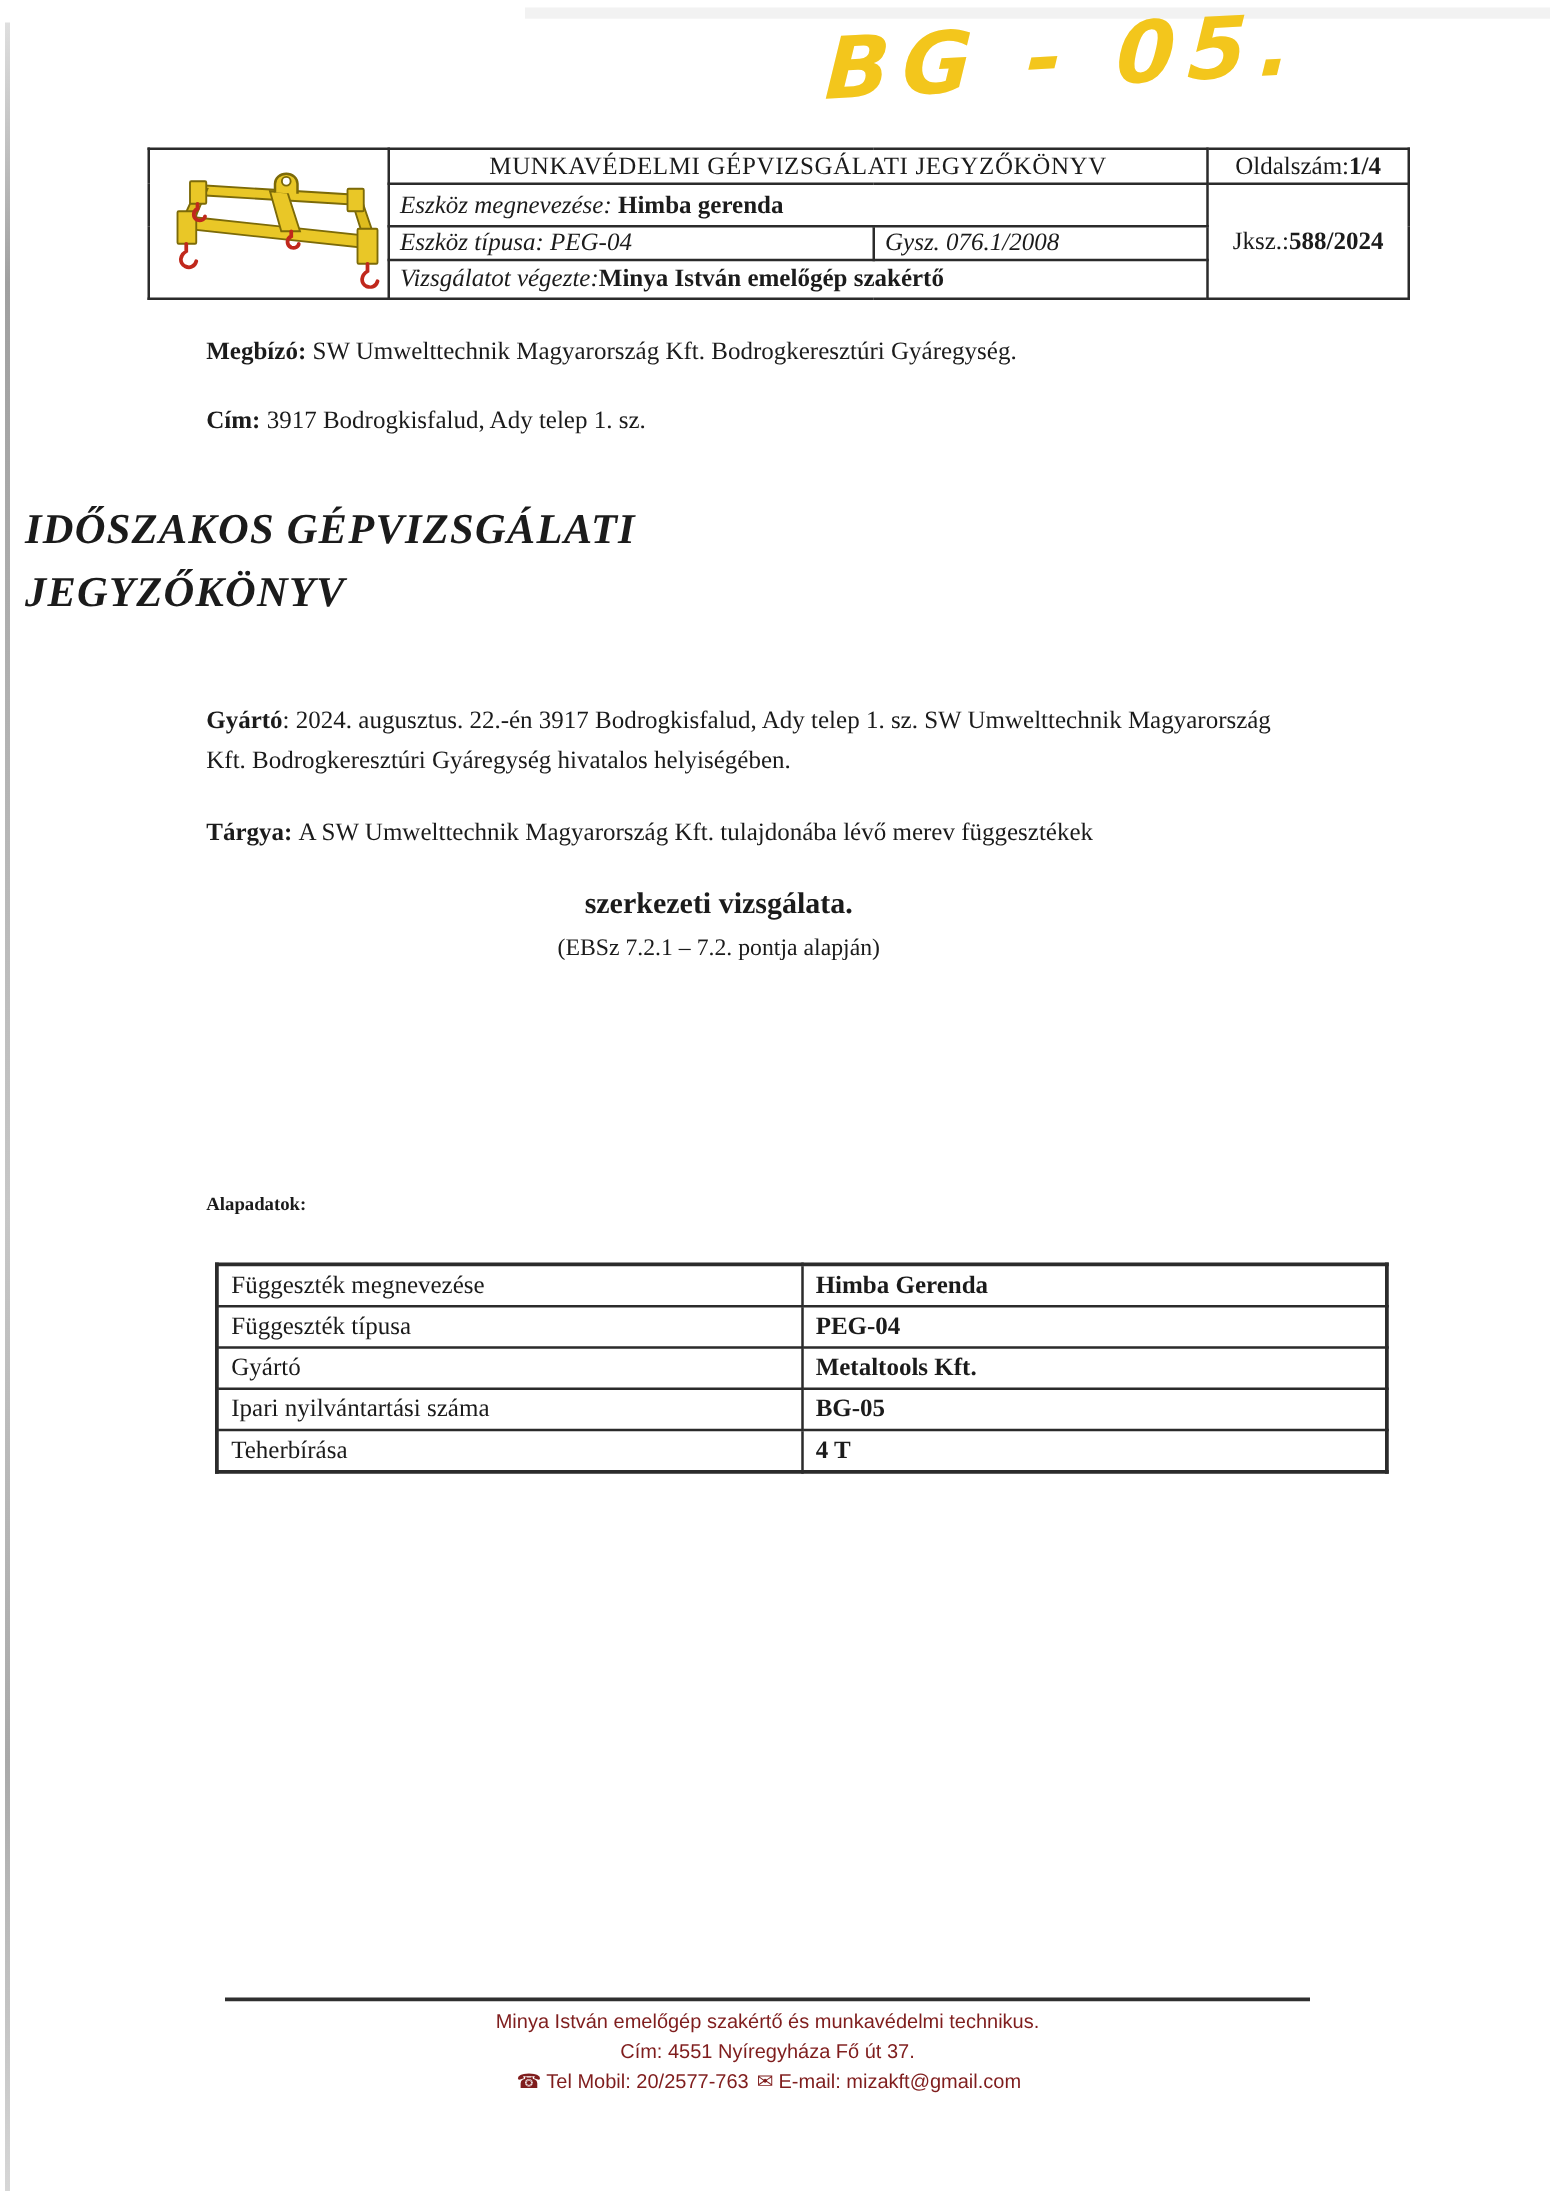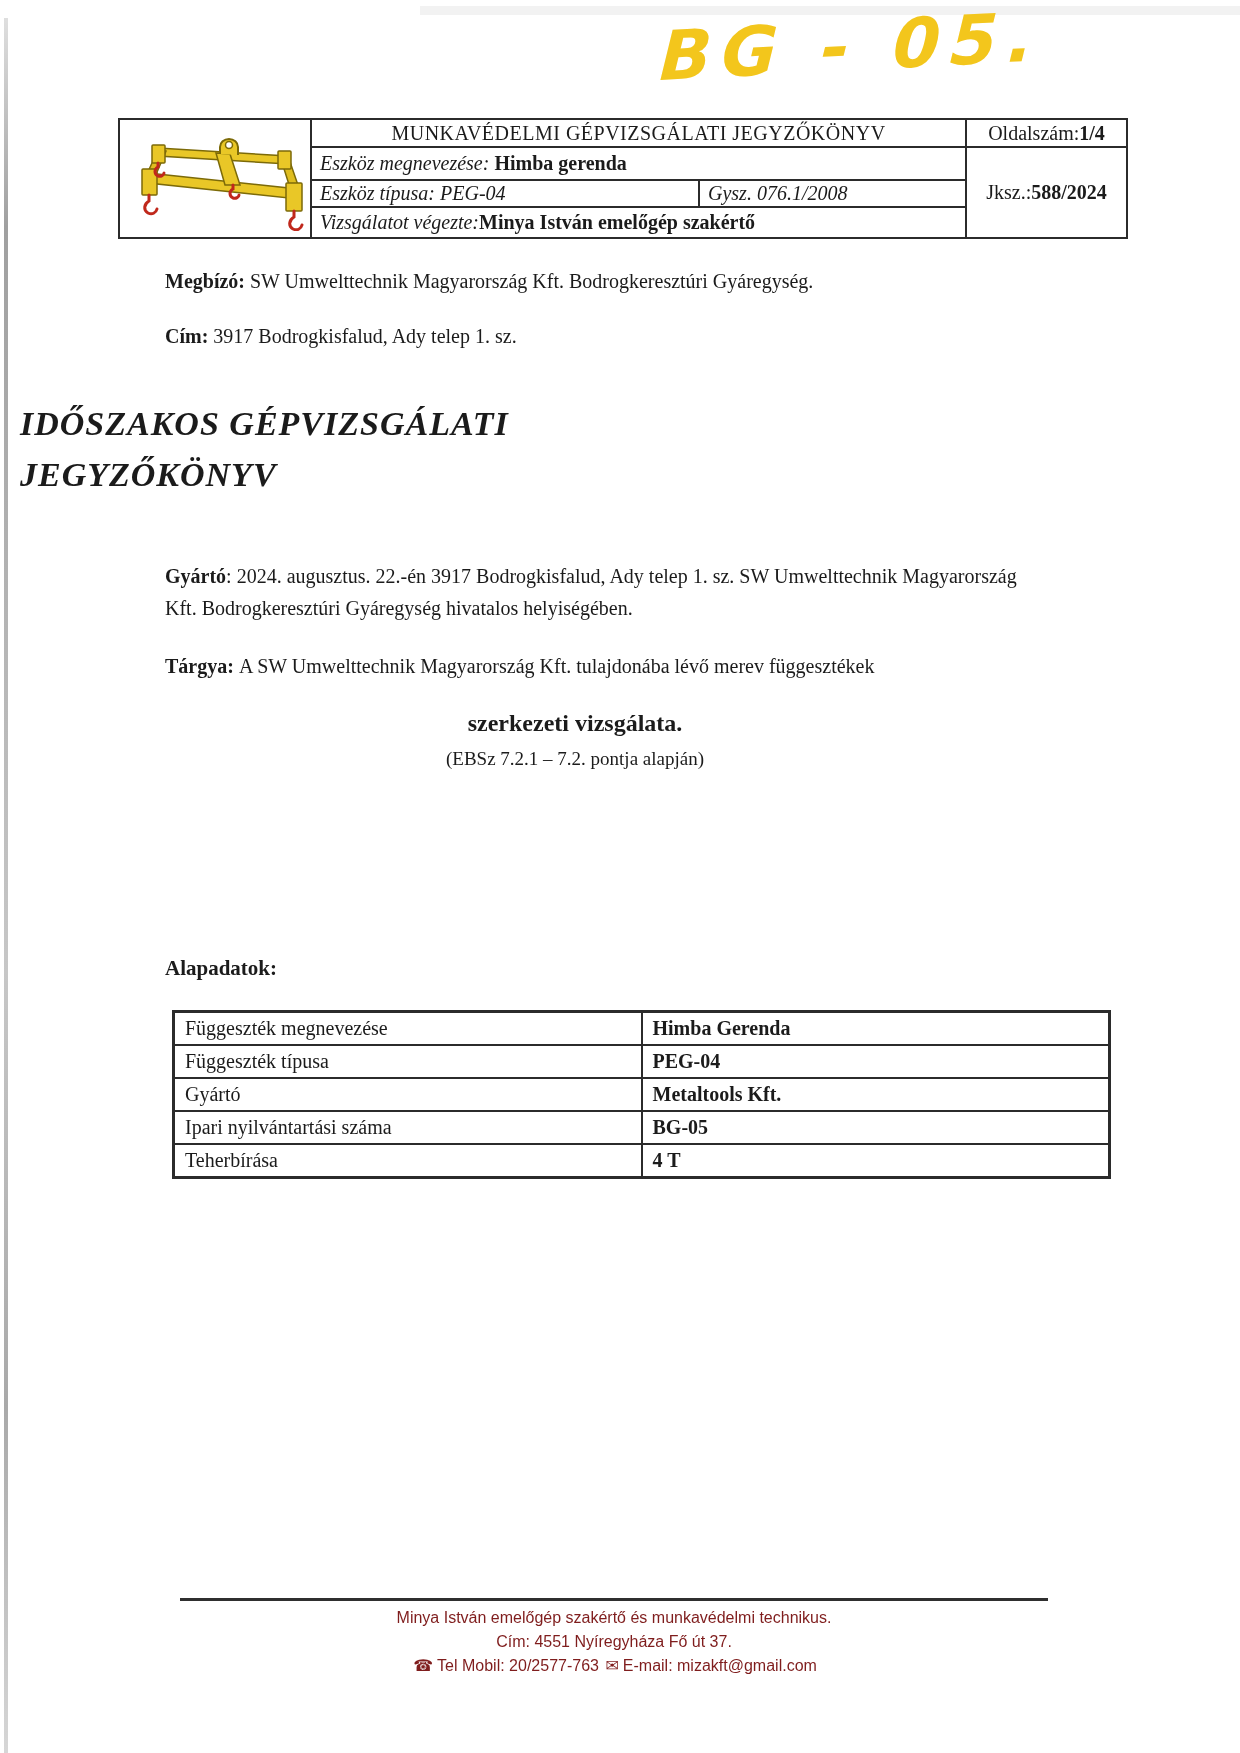--- a/index.html
+++ b/index.html
@@ -56,21 +56,21 @@
   .cim{left:165px;top:325px;}
   .doc-title{
     left:20px;top:398px;width:1110px;text-align:left;
     font-size:34px;font-weight:700;font-style:italic;
     line-height:1.5;letter-spacing:1px;
   }
   .keszult{left:165px;top:560px;width:885px;line-height:1.6;}
   .targya{left:165px;top:655px;width:960px;}
   .emphasis{left:20px;top:710px;width:1110px;text-align:center;font-size:24px;font-weight:700;}
   .ebsz{left:20px;top:748px;width:1110px;text-align:center;font-size:19px;}
-  .alap-heading{left:165px;top:956px;font-size:21px;font-weight:700;}
+  .alap-heading{left:165px;top:956px;font-size:15px;font-weight:700;}
   
   table.datatable{
     position:absolute;left:172px;top:1010px;width:936px;
     border-collapse:collapse;table-layout:fixed;
     font-size:20px;
   }
   table.datatable td{
     border:2px solid #2b2b2b;
     padding:2px 10px;height:27px;vertical-align:middle;white-space:nowrap;overflow:hidden;
   }

